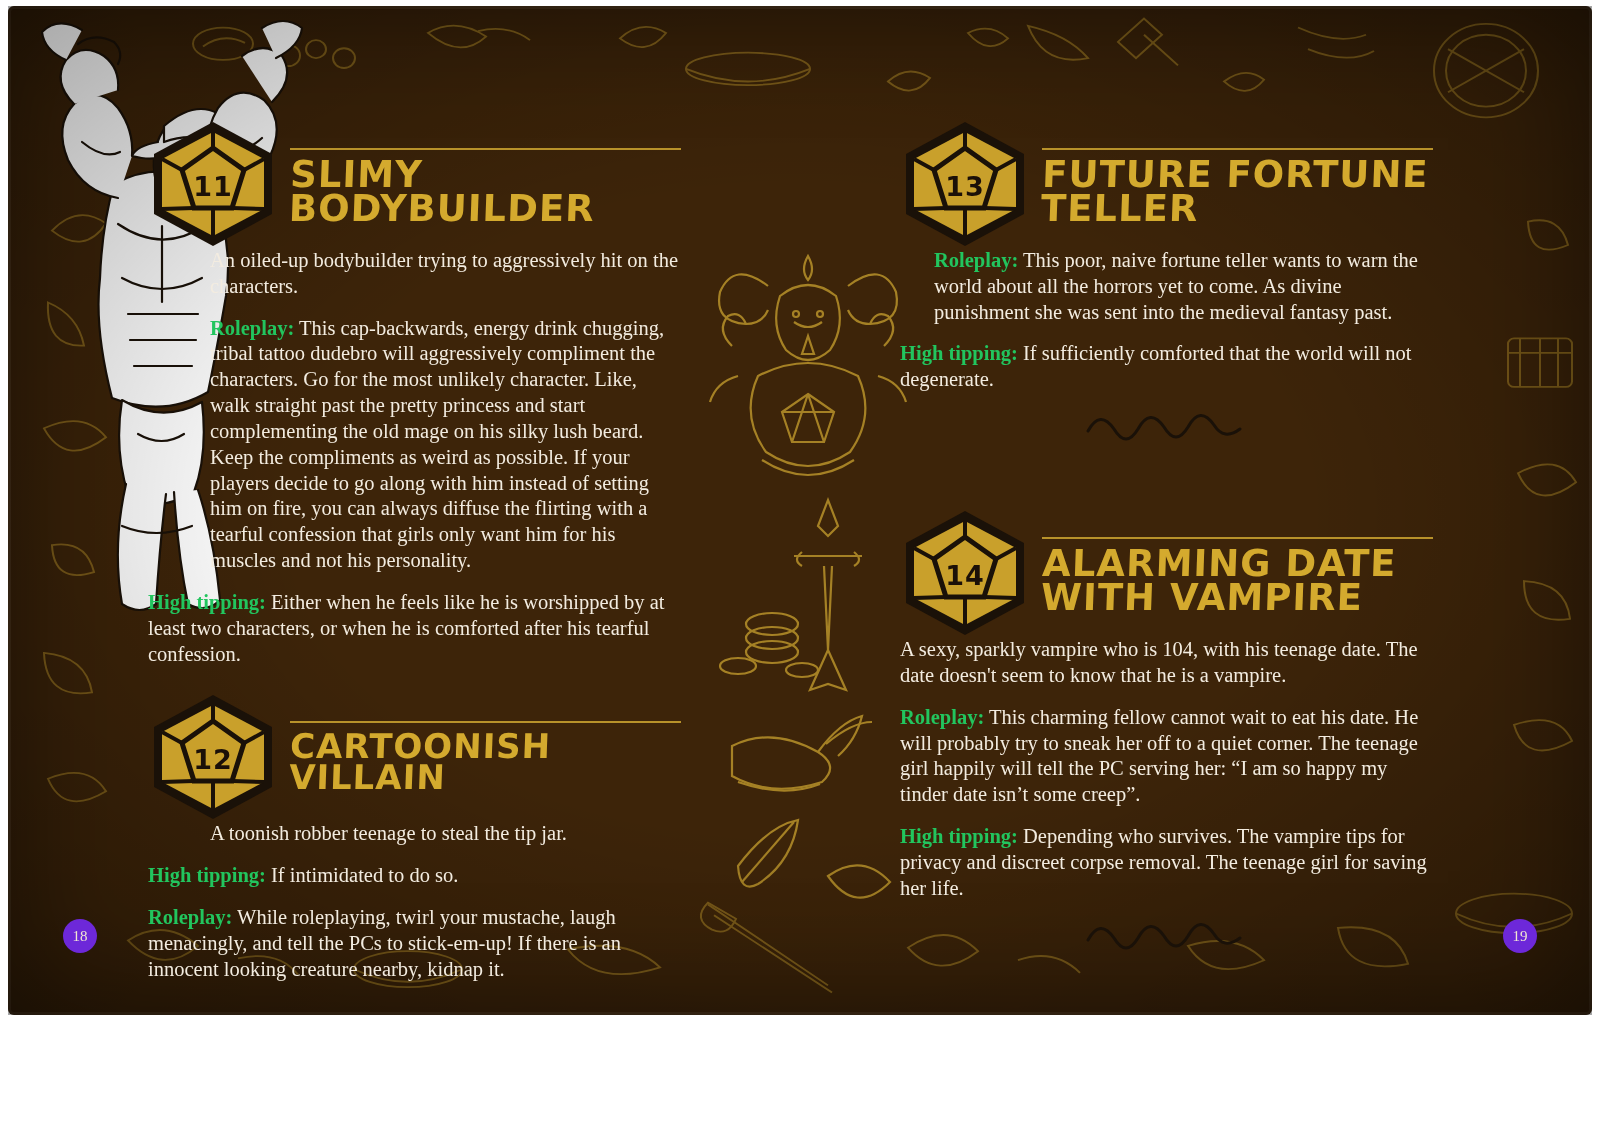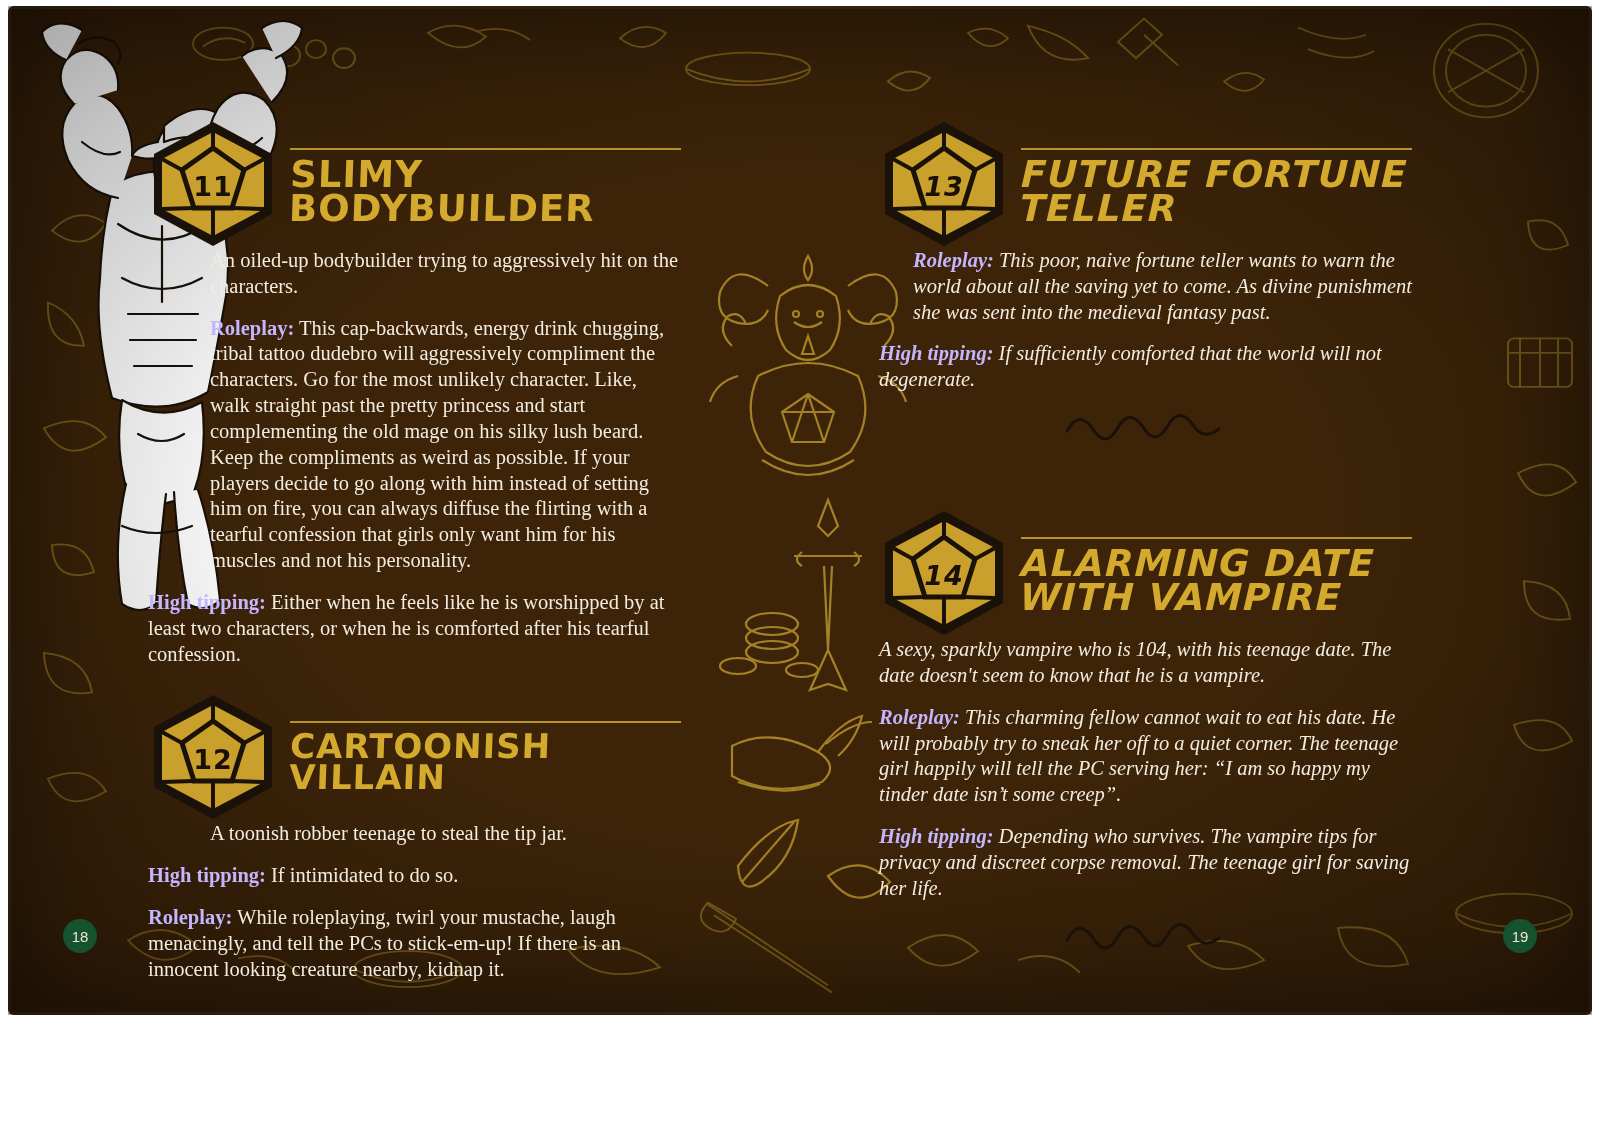--- a/index.html
+++ b/index.html
@@ -51,21 +51,21 @@
   }
   .doodle-border svg { width: 100%; height: 100%; display: block; }
 
   
   .col {
     position: absolute;
     top: 130px;
     width: 533px;
   }
   .col-left  { left: 140px; }
-  .col-right { left: 871px; font-style: italic; }
+  .col-right { left: 892px; }
 
   
   .entry { position: relative; margin-bottom: 34px; }
 
   .entry-head {
     position: relative;
     min-height: 96px;
     padding-left: 142px;
     box-sizing: border-box;
   }
@@ -120,38 +120,38 @@
   
   .body-text {
     color: #f3ece0;
     font-size: 20.5px;
     line-height: 1.26;
     margin: 16px 0 0 0;
     text-align: left;
   }
   .body-text.indented { padding-left: 62px; }
   .body-text.indented-sm { padding-left: 34px; }
-  .lead { font-weight: bold; color: #c4b5fd; }
+  .lead { font-weight: bold; color: #22c55e; }
 
   
   .squiggle {
     width: 100%;
     text-align: center;
     margin: 18px 0 6px 0;
   }
   .squiggle svg { display: inline-block; }
 
   
   .folio {
     position: absolute;
     width: 34px; height: 34px;
     border-radius: 50%;
-    background: #14532d;
+    background: #6d28d9;
     color: #f0e6d2;
-    font-family: Liberation Sans, sans-serif;
+    font-family: Liberation Serif, serif;
     font-size: 15px;
     display: flex; align-items: center; justify-content: center;
   }
   .folio-left  { left: 55px;  bottom: 62px; }
   .folio-right { right: 55px; bottom: 62px; }
 
   
   .bodybuilder {
     position: absolute;
     left: 10px;
@@ -389,21 +389,21 @@
               <g stroke="#1a1108" stroke-width="4" fill="none">
                 <path d="M65,14 L65,30 M116,41 L96,52 M116,91 L84,90 M65,118 L65,90 M14,91 L46,90 M14,41 L34,52"></path>
               </g>
             </svg>
             <div class="num">13</div>
           </div>
           <div class="title">FUTURE FORTUNE TELLER</div>
         </div>
 
 
-        <p class="body-text indented-sm"><span class="lead">Roleplay:</span> <span>This poor, naive fortune teller wants to warn the world about all the saving yet to come. As divine punishment she was sent into the medieval fantasy past.</span></p>
+        <p class="body-text indented-sm"><span class="lead">Roleplay:</span> <span>This poor, naive fortune teller wants to warn the world about all the horrors yet to come. As divine punishment she was sent into the medieval fantasy past.</span></p>
 
         <p class="body-text"><span class="lead">High tipping:</span> <span>If sufficiently comforted that the world will not degenerate.</span></p>
 
         <div class="squiggle">
           <svg width="170" height="34" viewBox="0 0 170 34" xmlns="http://www.w3.org/2000/svg">
             <path d="M6 20 q12 -22 26 -2 q12 20 24 0 q12 -22 26 -2 q12 20 24 0 q12 -22 26 -2 q10 16 26 4" fill="none" stroke="#1a1108" stroke-width="3" stroke-linecap="round"></path>
           </svg>
         </div>
       </div>
 

